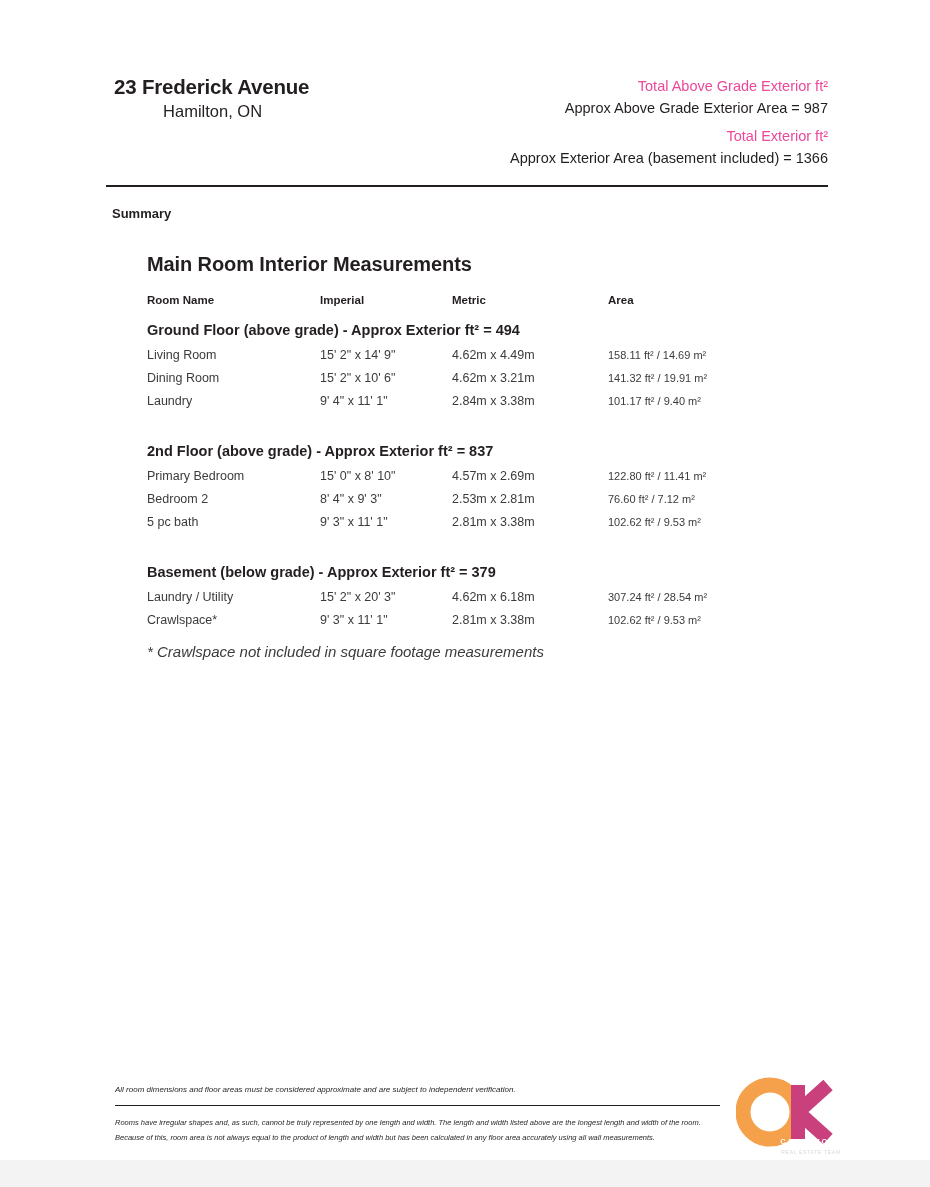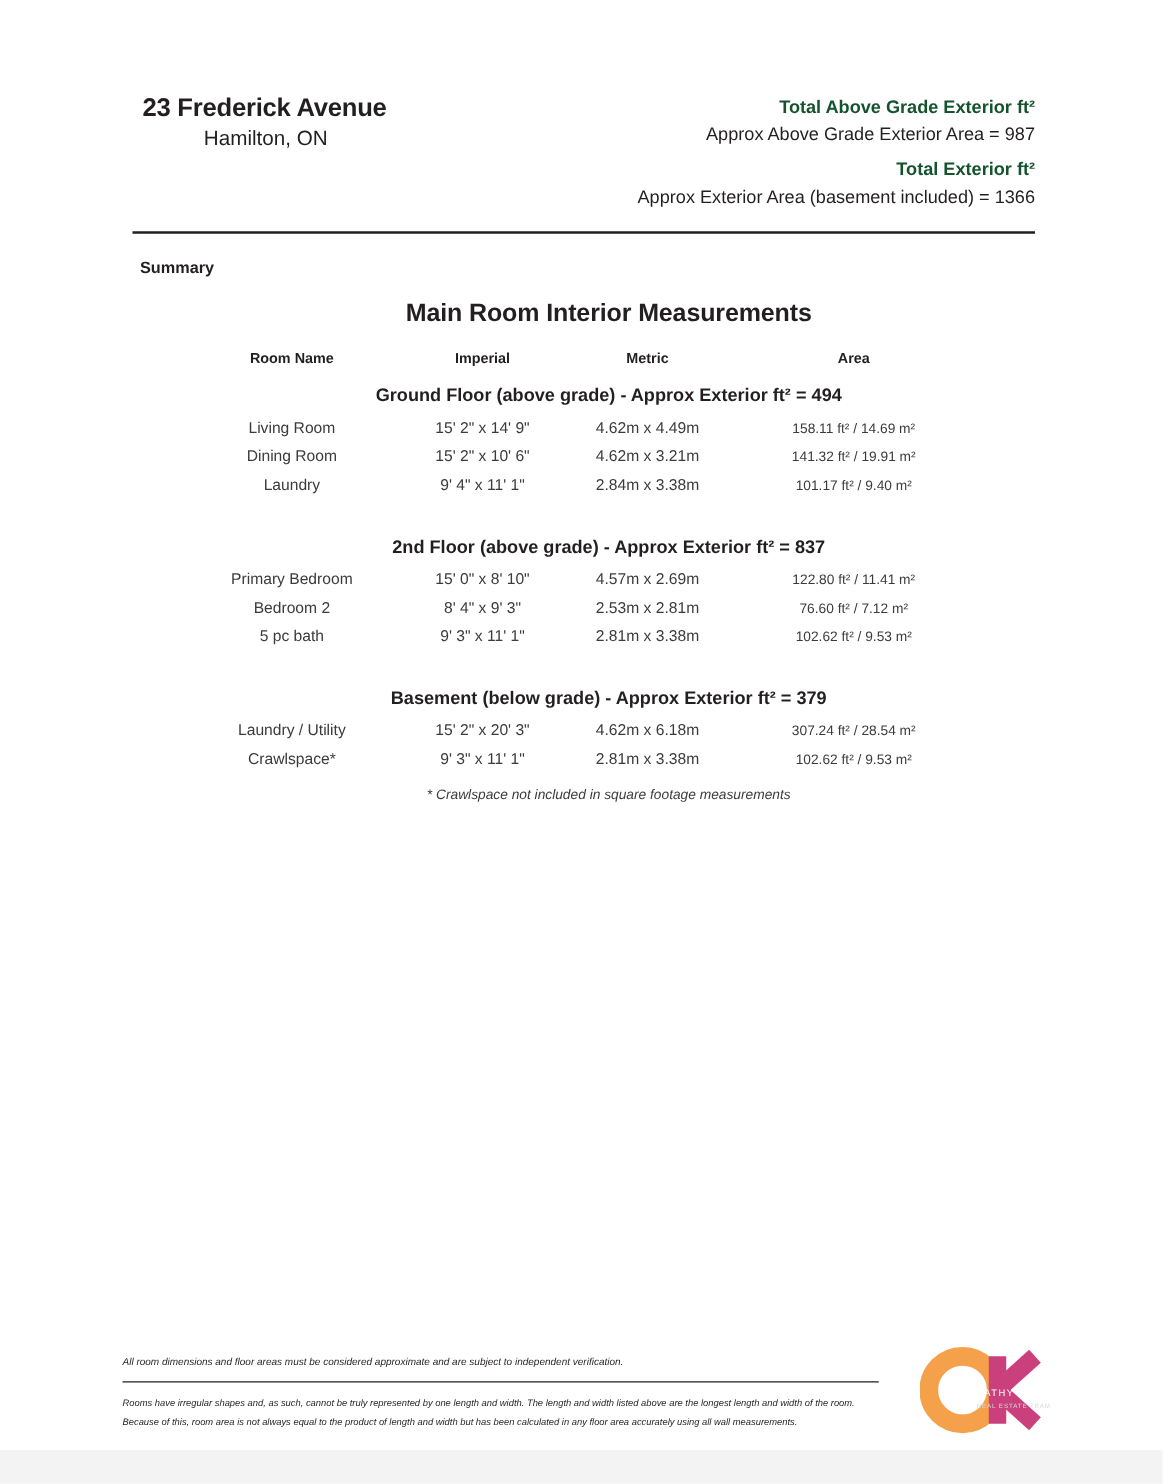--- a/index.html
+++ b/index.html
@@ -69,23 +69,23 @@
   }
   .totals-block {
     position: absolute;
     right: 0;
     top: 2px;
     text-align: right;
     width: 430px;
   }
   .totals-title {
     font-size: 14.5px;
-    font-weight: bold;
+    font-weight: normal;
     line-height: 21px;
-    color: #14532d;
+    color: #ec4899;
   }
   .totals-sub {
     font-size: 14.5px;
     font-weight: normal;
     line-height: 22px;
     color: #231f20;
   }
   .totals-gap { height: 7px; }
   .hr-main {
     position: absolute;
@@ -103,23 +103,22 @@
     top: 206px;
     font-size: 13px;
     font-weight: bold;
     color: #231f20;
   }
 
   
   .table-wrap {
     position: absolute;
     left: 147px;
-    top: 240px;
+    top: 253px;
     width: 680px;
-    text-align: center;
   }
   .table-title {
     font-size: 20px;
     font-weight: bold;
     color: #231f20;
     margin: 0 0 18px 0;
     letter-spacing: -0.1px;
   }
   .col-head {
     display: flex;
@@ -152,30 +151,30 @@
   }
   .row .c2, .row .c3 {
     font-size: 12.5px;
     color: #3b3b3b;
   }
   .row .c4 {
     font-size: 11px;
     color: #3b3b3b;
   }
   .footnote {
-    font-size: 11px;
+    font-size: 15px;
     font-style: italic;
     color: #3b3b3b;
     margin-top: 7px;
   }
 
   
   .footer {
     position: absolute;
-    left: 98px;
+    left: 115px;
     top: 1083px;
     width: 605px;
   }
   .footer-line-top {
     font-size: 8px;
     font-style: italic;
     color: #231f20;
     line-height: 13px;
   }
   .footer-rule {
@@ -203,23 +202,24 @@
   .logo-text {
     position: absolute;
     left: 772px;
     top: 1110px;
     width: 78px;
     text-align: center;
     line-height: 9px;
   }
   .logo-name {
     font-size: 7.5px;
-    font-weight: normal;
+    font-weight: bold;
     letter-spacing: 1.2px;
     color: #ffffff;
+    margin-top: 27px;
   }
   .logo-tag {
     font-size: 5px;
     letter-spacing: 0.7px;
     color: #d8d8d8;
     margin-top: 2px;
   }
 </style>
 </head>
 <body>

